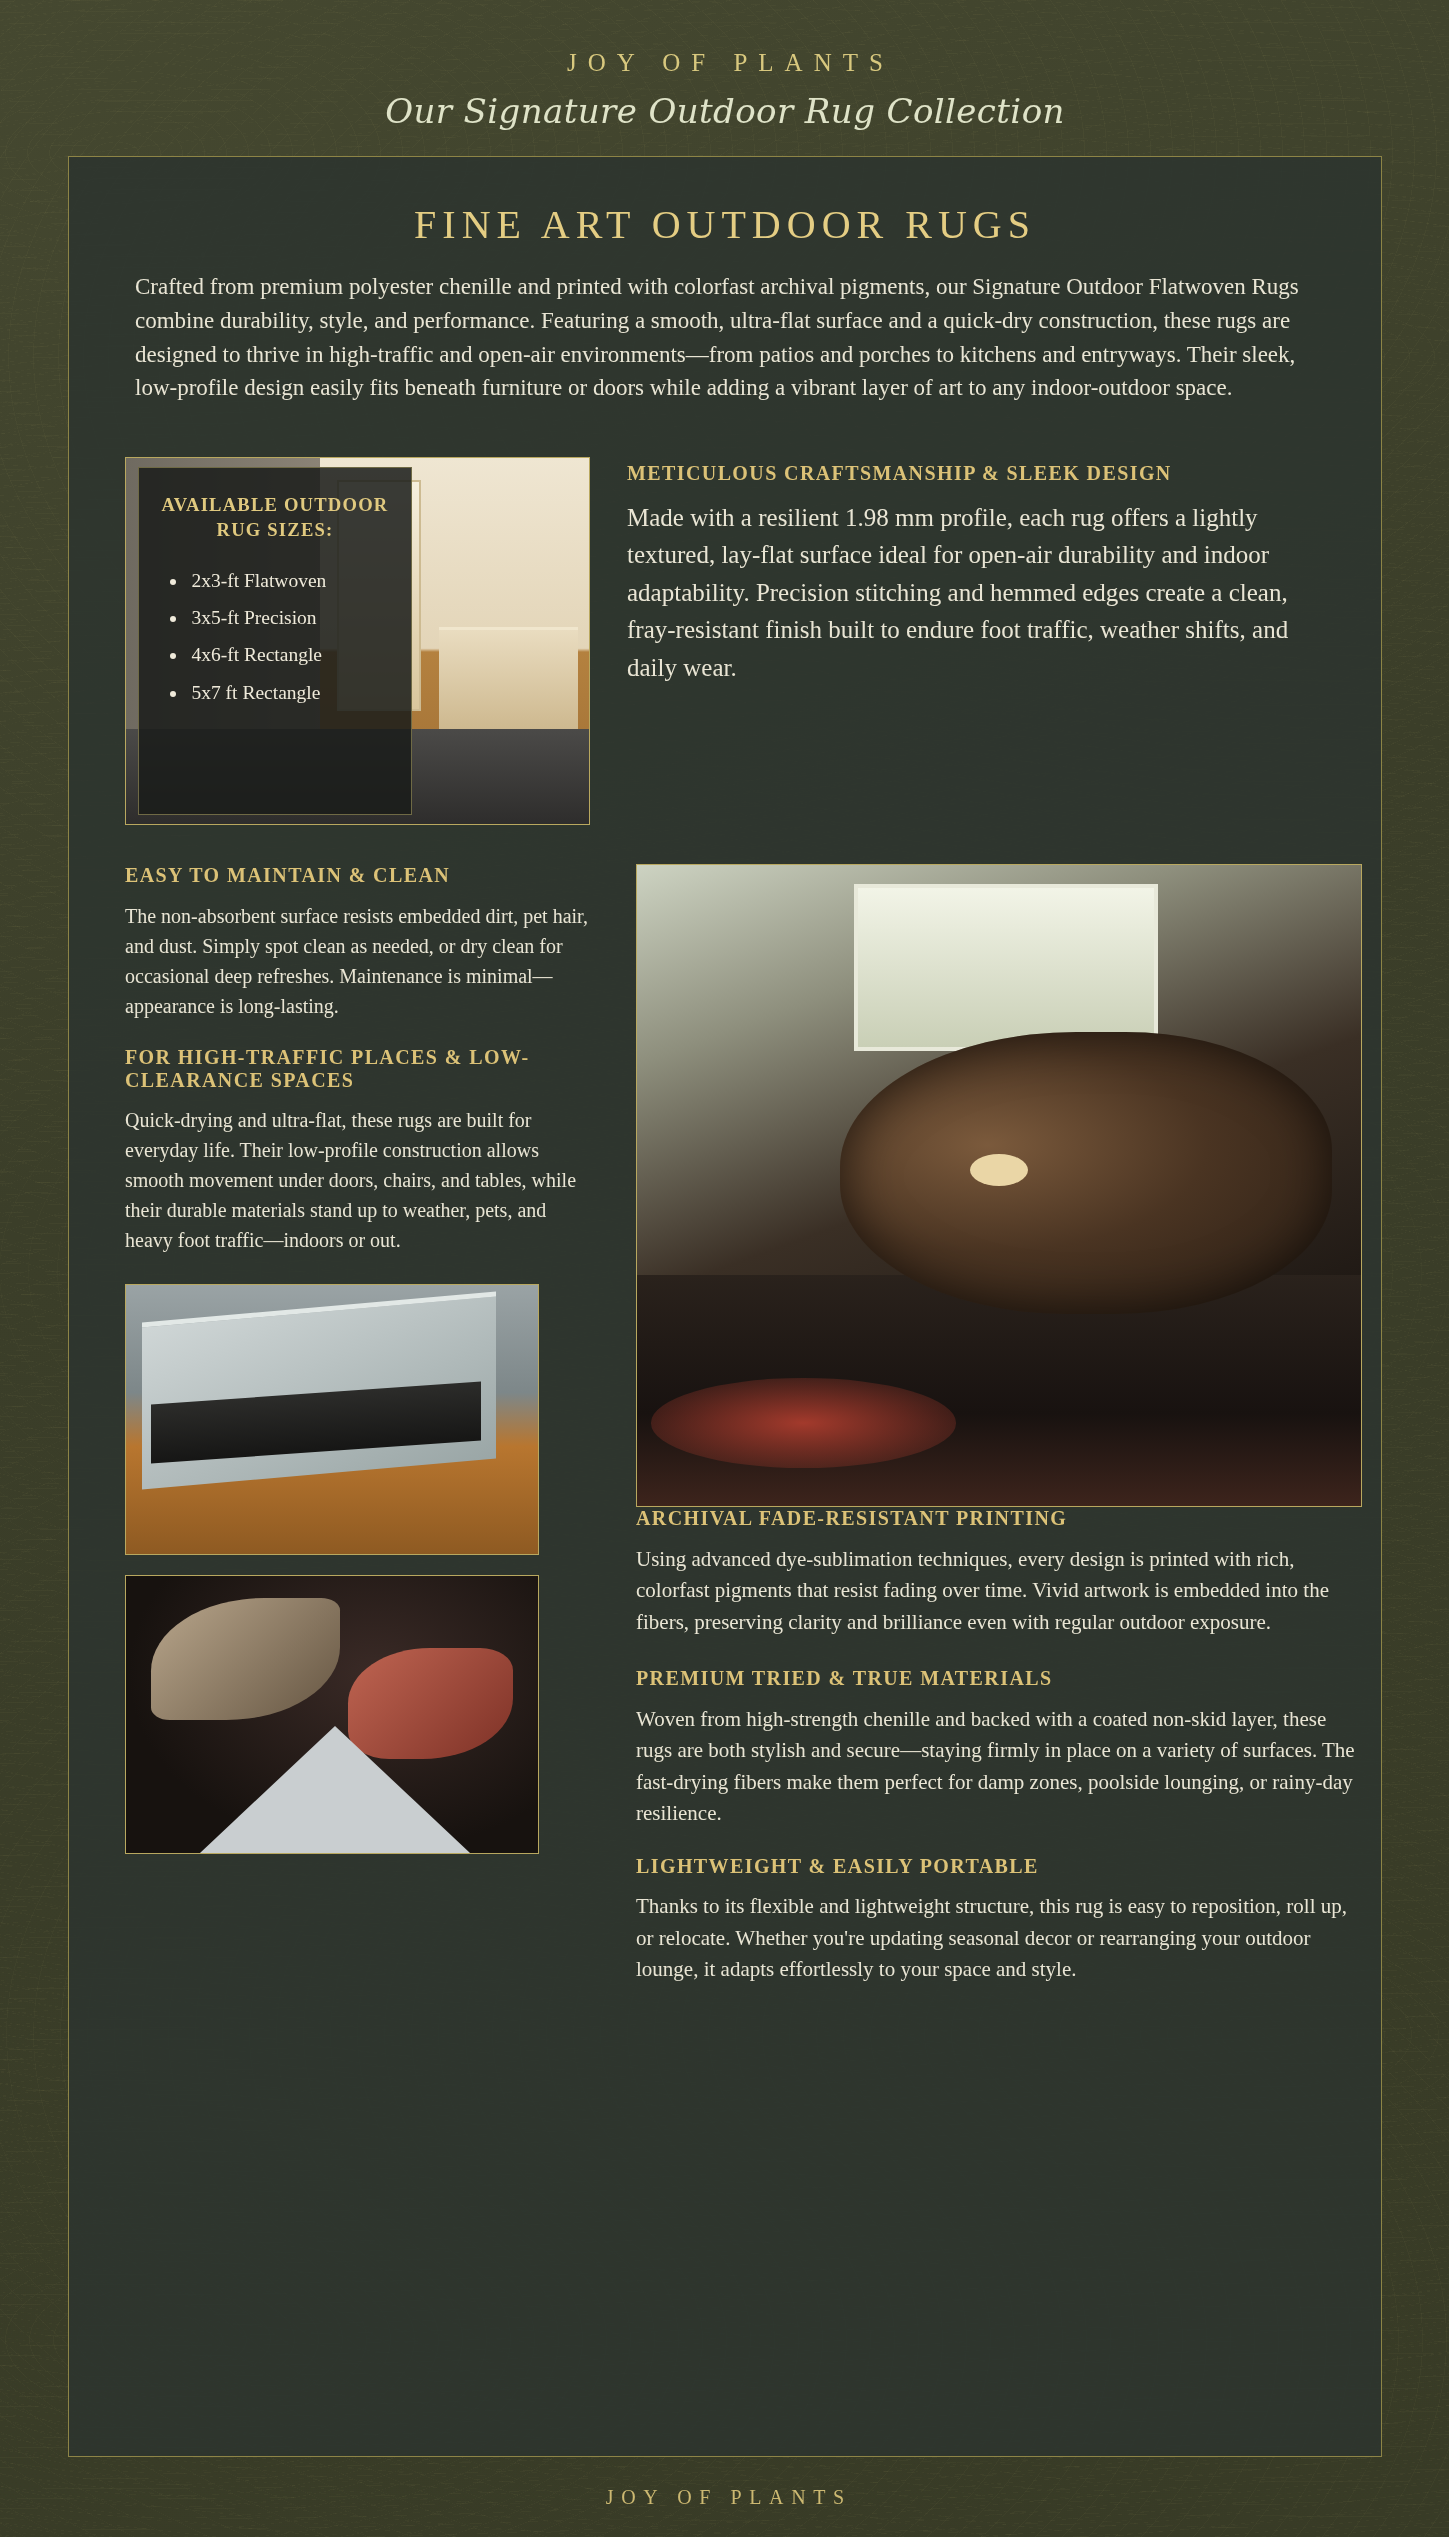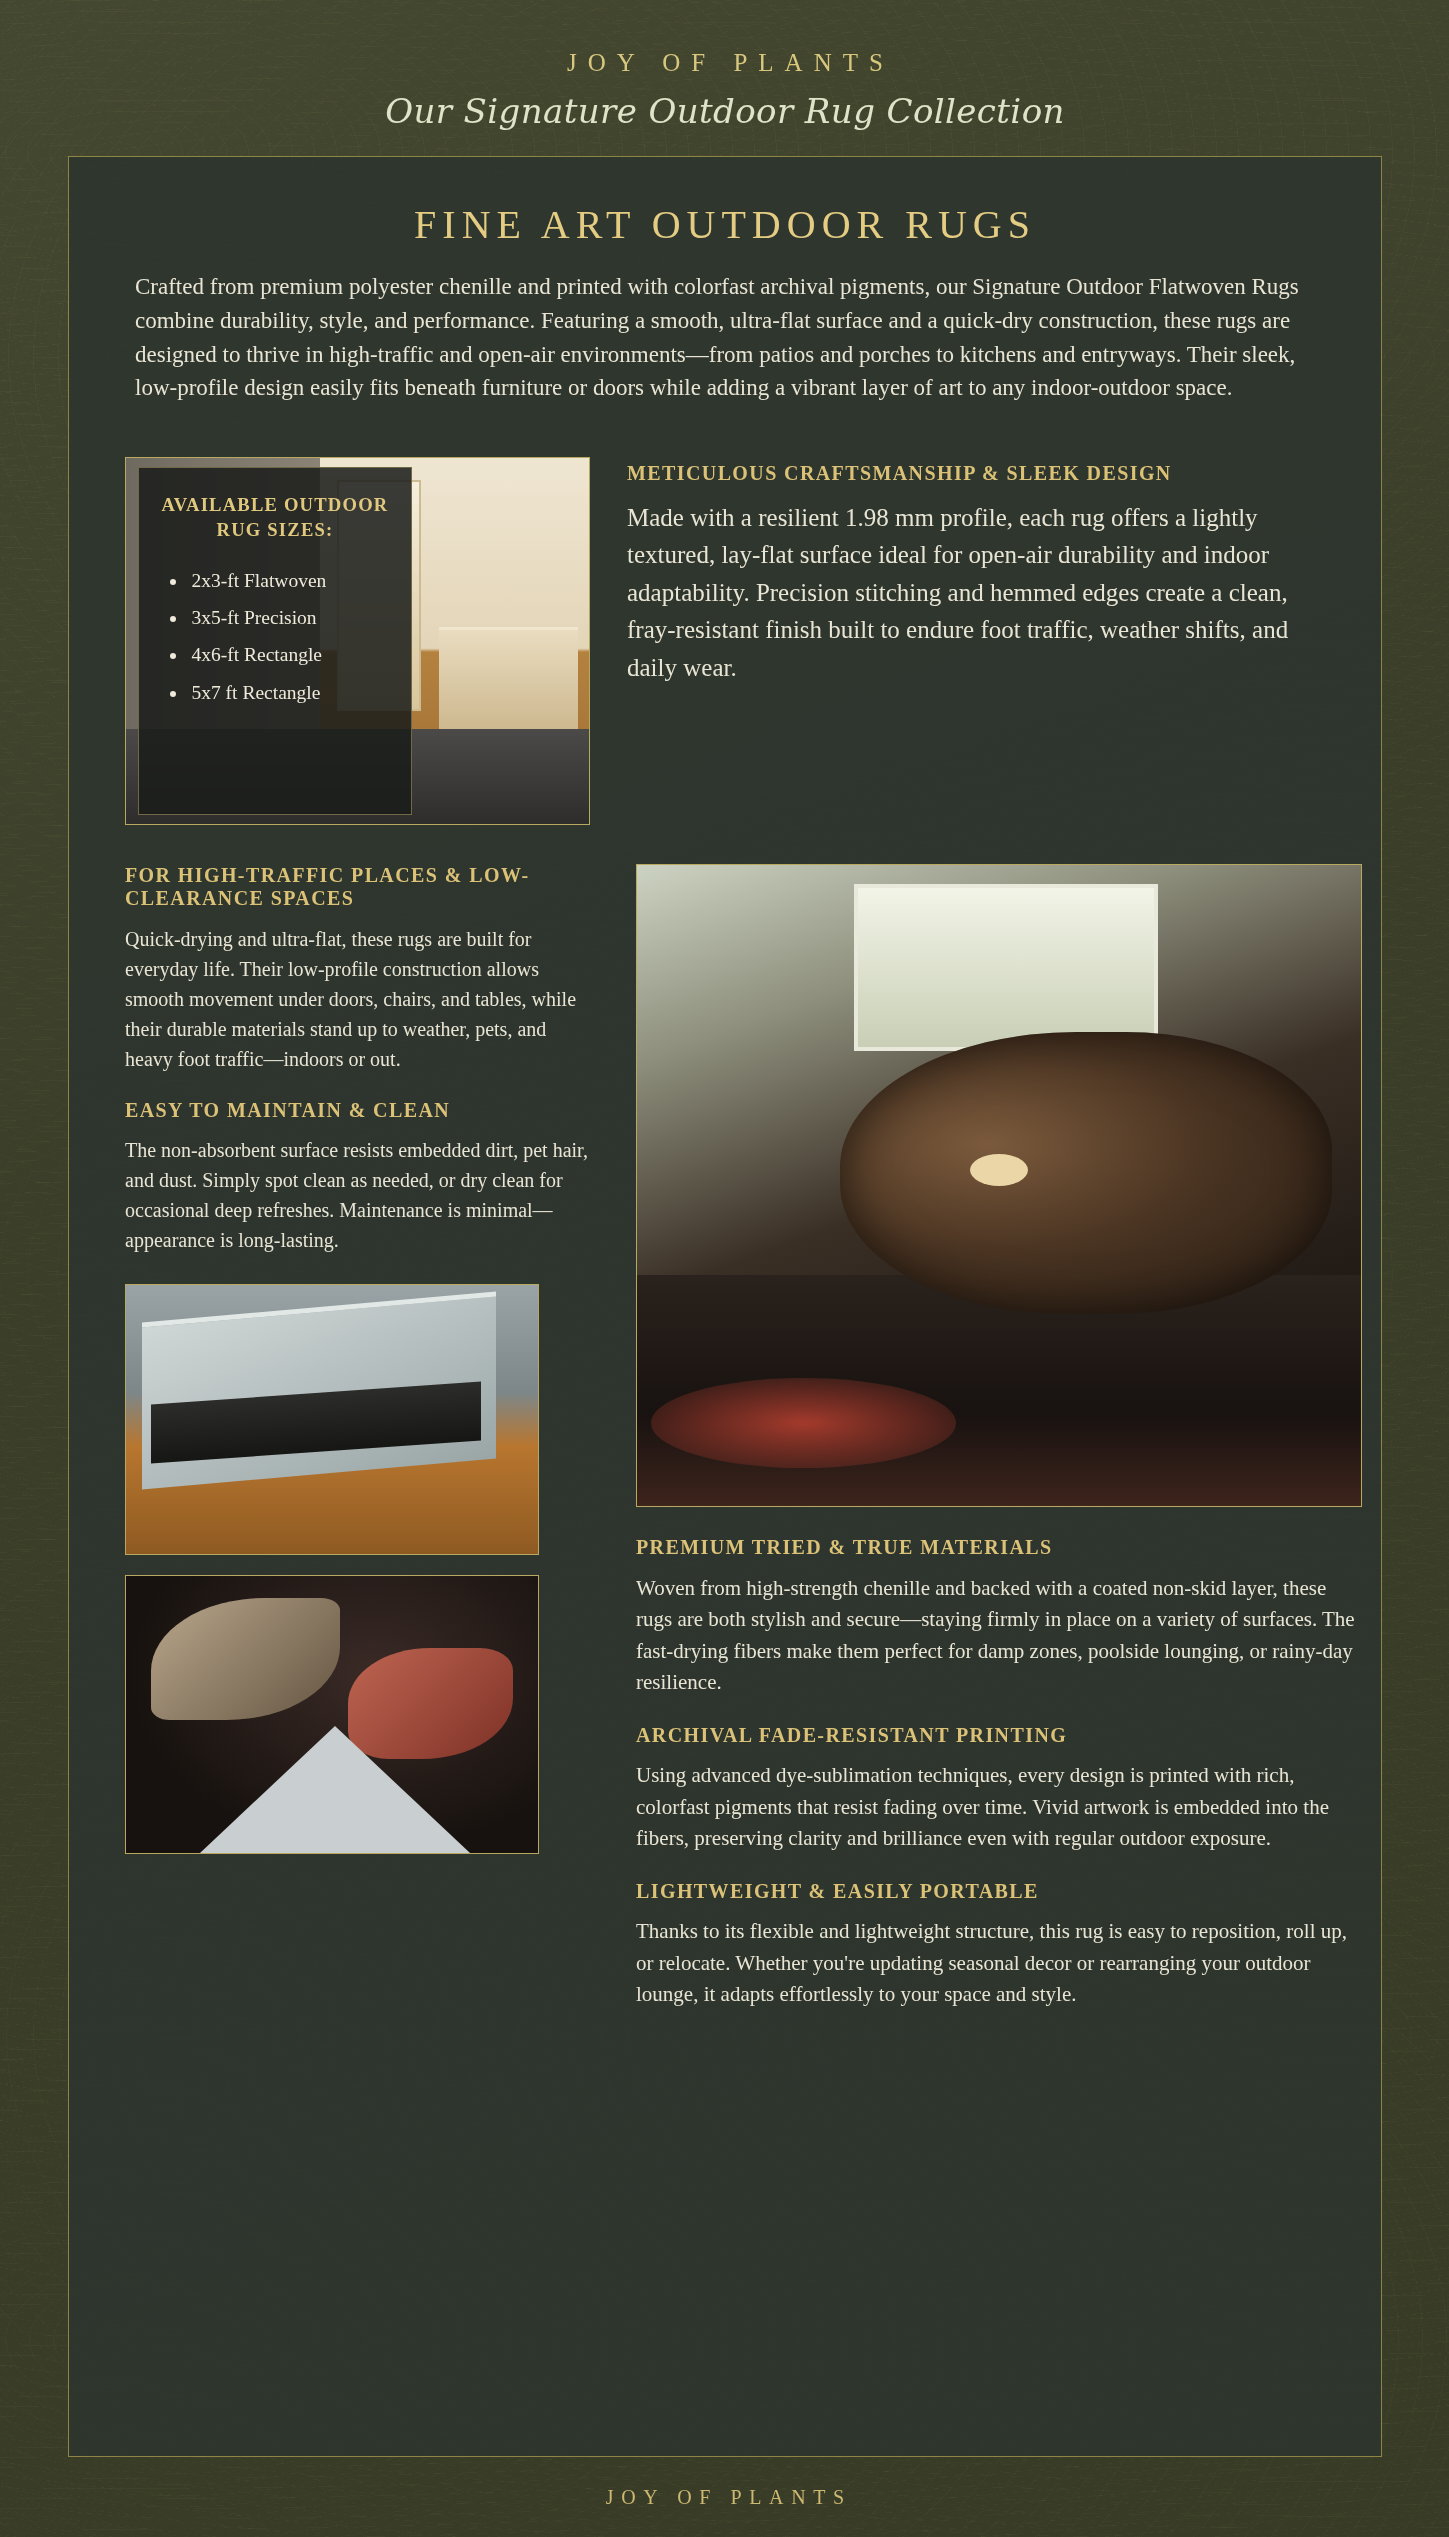--- a/index.html
+++ b/index.html
@@ -265,26 +265,26 @@
       </div>
       <div class="sec1-text">
         <div class="eyebrow">METICULOUS CRAFTSMANSHIP &amp; SLEEK DESIGN</div>
         <div class="body-text">Made with a resilient 1.98 mm profile, each rug offers a lightly textured, lay-flat surface ideal for open-air durability and indoor adaptability. Precision stitching and hemmed edges create a clean, fray-resistant finish built to endure foot traffic, weather shifts, and daily wear.</div>
       </div>
     </div>
 
     <div class="sec2">
       <div class="sec2-left left-col-text">
         <div class="para-block">
+          <div class="eyebrow">EASY TO MAINTAIN &amp; CLEAN</div>
+          <div class="body-text">The non-absorbent surface resists embedded dirt, pet hair, and dust. Simply spot clean as needed, or dry clean for occasional deep refreshes. Maintenance is minimal—appearance is long-lasting.</div>
+        </div>
+        <div class="para-block">
           <div class="eyebrow">FOR HIGH-TRAFFIC PLACES &amp; LOW-CLEARANCE SPACES</div>
           <div class="body-text">Quick-drying and ultra-flat, these rugs are built for everyday life. Their low-profile construction allows smooth movement under doors, chairs, and tables, while their durable materials stand up to weather, pets, and heavy foot traffic—indoors or out.</div>
-        </div>
-        <div class="para-block">
-          <div class="eyebrow">EASY TO MAINTAIN &amp; CLEAN</div>
-          <div class="body-text">The non-absorbent surface resists embedded dirt, pet hair, and dust. Simply spot clean as needed, or dry clean for occasional deep refreshes. Maintenance is minimal—appearance is long-lasting.</div>
         </div>
         <div class="small-img">
           <div class="backing"></div>
           <div class="fold"></div>
         </div>
         <div class="small-img2">
           <div class="leaf"></div>
           <div class="flower"></div>
           <div class="tri"></div>
         </div>
@@ -292,29 +292,29 @@
 
       <div class="sec2-right">
         <div class="big-img">
           <div class="win"></div>
           <div class="floor"></div>
           <div class="red"></div>
           <div class="roll"></div>
           <div class="hole"></div>
         </div>
 
+        <div class="para-block">
+          <div class="eyebrow">ARCHIVAL FADE-RESISTANT PRINTING</div>
+          <div class="body-text">Using advanced dye-sublimation techniques, every design is printed with rich, colorfast pigments that resist fading over time. Vivid artwork is embedded into the fibers, preserving clarity and brilliance even with regular outdoor exposure.</div>
+        </div>
         <div class="para-block" style="margin-top:29px;">
           <div class="eyebrow">PREMIUM TRIED &amp; TRUE MATERIALS</div>
           <div class="body-text">Woven from high-strength chenille and backed with a coated non-skid layer, these rugs are both stylish and secure—staying firmly in place on a variety of surfaces. The fast-drying fibers make them perfect for damp zones, poolside lounging, or rainy-day resilience.</div>
         </div>
         <div class="para-block">
-          <div class="eyebrow">ARCHIVAL FADE-RESISTANT PRINTING</div>
-          <div class="body-text">Using advanced dye-sublimation techniques, every design is printed with rich, colorfast pigments that resist fading over time. Vivid artwork is embedded into the fibers, preserving clarity and brilliance even with regular outdoor exposure.</div>
-        </div>
-        <div class="para-block">
           <div class="eyebrow">LIGHTWEIGHT &amp; EASILY PORTABLE</div>
           <div class="body-text">Thanks to its flexible and lightweight structure, this rug is easy to reposition, roll up, or relocate. Whether you're updating seasonal decor or rearranging your outdoor lounge, it adapts effortlessly to your space and style.</div>
         </div>
       </div>
     </div>
   </div>
 
   <div class="footer">JOY OF PLANTS</div>
 </div>
 

